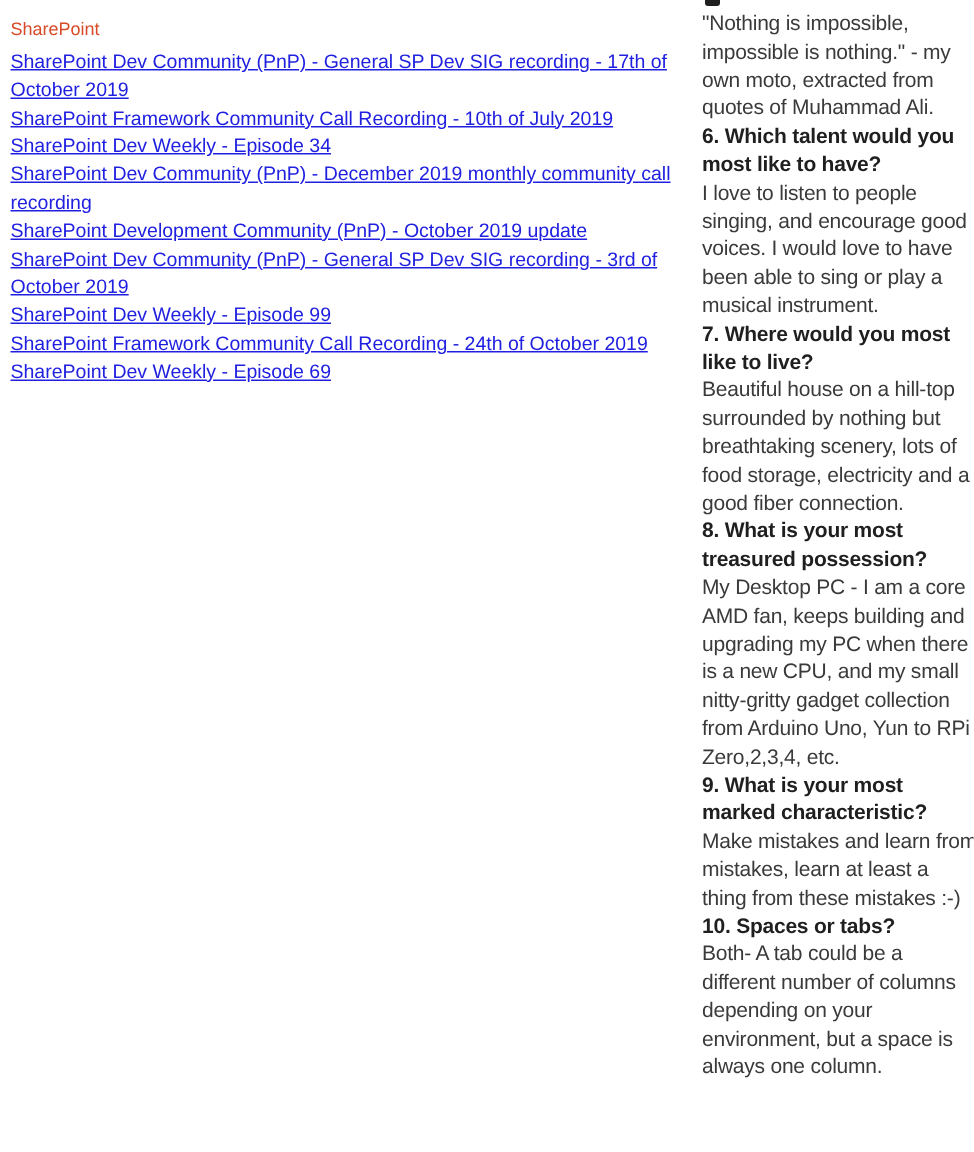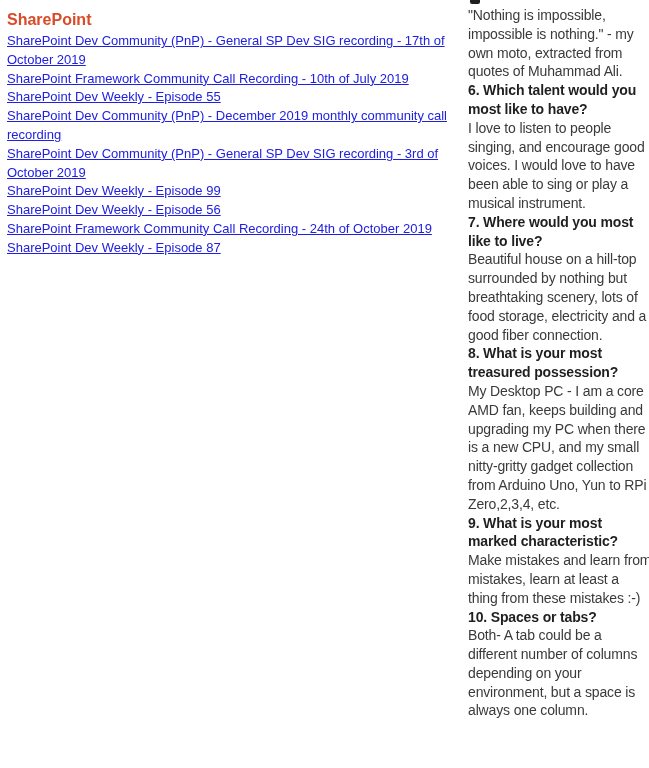--- a/index.html
+++ b/index.html
@@ -12,23 +12,23 @@
     position: relative;
   }
   .left-col {
     position: absolute;
     left: 7px;
     top: 10px;
     width: 462px;
   }
   .category-heading {
     color: var(--heading-orange, #d94a27);
-    font-size: 16px;
+    font-size: 12px;
     line-height: 19px;
-    font-weight: 700;
+    font-weight: 400;
     margin-bottom: 3px;
   }
   .doc-link {
     display: block;
     color: var(--link-blue, #2020e0);
     text-decoration: underline;
     font-size: 13px;
     line-height: 18.8px;
     cursor: pointer;
   }
@@ -63,27 +63,27 @@
 </head>
 <body>
 
 <div class="clipped-fragment"></div>
 
 <div class="left-col">
   <div class="category-heading">SharePoint</div>
   <div>
       <a class="doc-link" href="#">SharePoint Dev Community (PnP) - General SP Dev SIG recording - 17th of October 2019</a>
       <a class="doc-link" href="#">SharePoint Framework Community Call Recording - 10th of July 2019</a>
-      <a class="doc-link" href="#">SharePoint Dev Weekly - Episode 55</a>
+      <a class="doc-link" href="#">SharePoint Dev Weekly - Episode 34</a>
       <a class="doc-link" href="#">SharePoint Dev Community (PnP) - December 2019 monthly community call recording</a>
+      <a class="doc-link" href="#">SharePoint Development Community (PnP) - October 2019 update</a>
       <a class="doc-link" href="#">SharePoint Dev Community (PnP) - General SP Dev SIG recording - 3rd of October 2019</a>
       <a class="doc-link" href="#">SharePoint Dev Weekly - Episode 99</a>
-      <a class="doc-link" href="#">SharePoint Dev Weekly - Episode 56</a>
       <a class="doc-link" href="#">SharePoint Framework Community Call Recording - 24th of October 2019</a>
-      <a class="doc-link" href="#">SharePoint Dev Weekly - Episode 87</a>
+      <a class="doc-link" href="#">SharePoint Dev Weekly - Episode 69</a>
     </div>
 </div>
 
 <div class="right-col">
     <p class="qa-answer">"Nothing is impossible, impossible is nothing." - my own moto, extracted from quotes of Muhammad Ali.</p>
     <p class="qa-question">6. Which talent would you most like to have?</p>
     <p class="qa-answer">I love to listen to people singing, and encourage good voices. I would love to have been able to sing or play a musical instrument.</p>
     <p class="qa-question">7. Where would you most like to live?</p>
     <p class="qa-answer">Beautiful house on a hill-top surrounded by nothing but breathtaking scenery, lots of food storage, electricity and a good fiber connection.</p>
     <p class="qa-question">8. What is your most treasured possession?</p>

